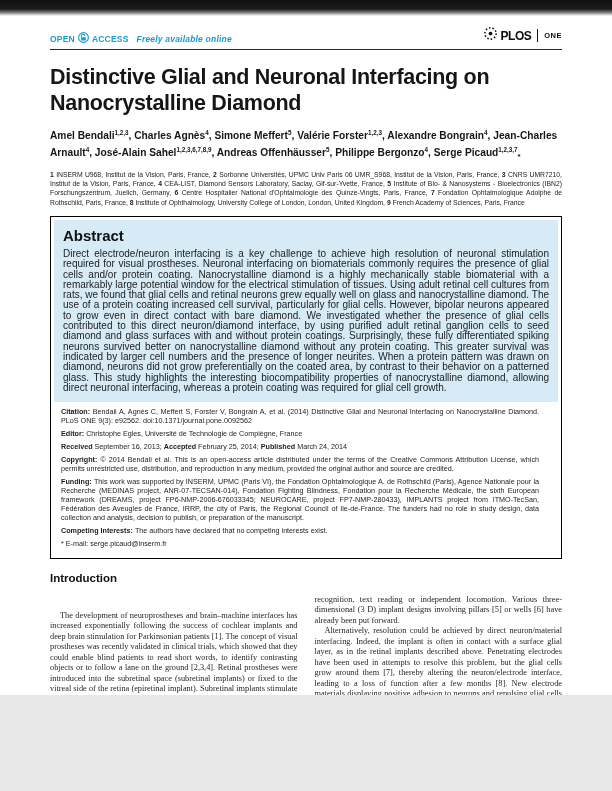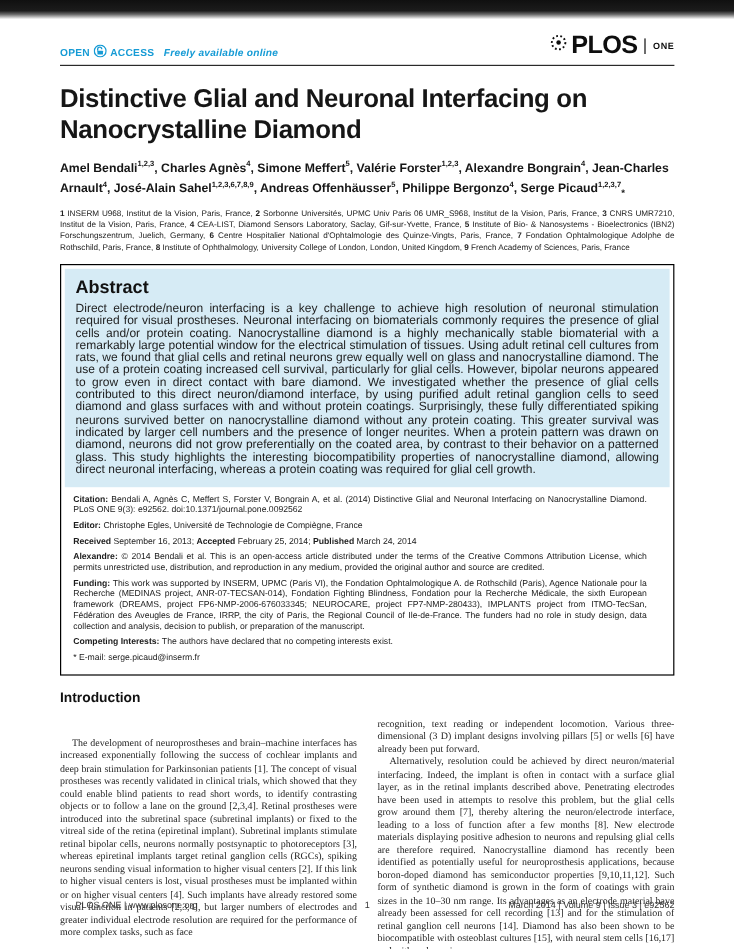--- a/index.html
+++ b/index.html
@@ -1,18 +1,18 @@
 <!DOCTYPE html>
 <html><head>
 <meta charset="utf-8">
 <style>
   html,body{margin:0;padding:0;background:#e8e8e8;}
   .page{
     position:relative;
-    width:612px;height:791px;
+    width:612px;height:695px;
     margin:0 auto;
     background:#ffffff;
     overflow:hidden;
     font-family:"Liberation Sans",sans-serif;
     color:#1c1c1c;
     box-sizing:border-box;
   }
   .top-shadow{
     position:absolute;top:0;left:0;right:0;height:16px;
     background:linear-gradient(to bottom,#101010 0px,#1c1c1c 9px,#6b6b6b 12px,#ffffff 16px);
@@ -20,21 +20,21 @@
   .content{position:relative;padding:0 50px;}
   
   .header-row{
     margin-top:26px;
     display:flex;justify-content:space-between;align-items:flex-end;
     padding-bottom:4px;border-bottom:1.3px solid #2a2a2a;
   }
   .oa-badge{display:flex;align-items:center;gap:3px;color:#169BD5;font-weight:bold;font-size:8.5px;letter-spacing:.2px;}
   .oa-badge .freely{margin-left:5px;font-style:italic;}
   .plos-logo{display:flex;align-items:center;gap:3px;}
-  .plos-word{font-size:21px;font-weight:bold;letter-spacing:-.5px;color:#0e0e0e;}
+  .plos-word{font-size:12px;font-weight:bold;letter-spacing:-.5px;color:#0e0e0e;}
   .plos-div{width:1px;height:13px;background:#0e0e0e;margin:0 3px;}
   .plos-one{font-size:7.5px;font-weight:bold;letter-spacing:.5px;color:#0e0e0e;}
   
   .title{
     margin-top:14px;
     font-size:21.5px;line-height:26px;font-weight:bold;
     letter-spacing:-.3px;color:#161616;
   }
   .authors{margin-top:10px;font-size:10.2px;line-height:13.5px;font-weight:bold;color:#161616;}
   .authors sup{font-size:6.3px;font-weight:bold;}
@@ -110,21 +110,21 @@
 
     <div class="info-box">
       <div class="abstract-block">
         <p class="abstract-heading">Abstract</p>
         <p class="abstract-text">Direct electrode/neuron interfacing is a key challenge to achieve high resolution of neuronal stimulation required for visual prostheses. Neuronal interfacing on biomaterials commonly requires the presence of glial cells and/or protein coating. Nanocrystalline diamond is a highly mechanically stable biomaterial with a remarkably large potential window for the electrical stimulation of tissues. Using adult retinal cell cultures from rats, we found that glial cells and retinal neurons grew equally well on glass and nanocrystalline diamond. The use of a protein coating increased cell survival, particularly for glial cells. However, bipolar neurons appeared to grow even in direct contact with bare diamond. We investigated whether the presence of glial cells contributed to this direct neuron/diamond interface, by using purified adult retinal ganglion cells to seed diamond and glass surfaces with and without protein coatings. Surprisingly, these fully differentiated spiking neurons survived better on nanocrystalline diamond without any protein coating. This greater survival was indicated by larger cell numbers and the presence of longer neurites. When a protein pattern was drawn on diamond, neurons did not grow preferentially on the coated area, by contrast to their behavior on a patterned glass. This study highlights the interesting biocompatibility properties of nanocrystalline diamond, allowing direct neuronal interfacing, whereas a protein coating was required for glial cell growth.</p>
       </div>
       <div class="meta-list">
           <p class="meta-entry"><b>Citation: </b>Bendali A, Agnès C, Meffert S, Forster V, Bongrain A, et al. (2014) Distinctive Glial and Neuronal Interfacing on Nanocrystalline Diamond. PLoS ONE 9(3): e92562. <span class="link">doi:10.1371/journal.pone.0092562</span></p>
           <p class="meta-entry"><b>Editor: </b>Christophe Egles, Université de Technologie de Compiègne, France</p>
           <p class="meta-entry"><b>Received </b>September 16, 2013; <b>Accepted </b>February 25, 2014; <b>Published </b>March 24, 2014</p>
-          <p class="meta-entry"><b>Alexandre: </b>© 2014 Bendali et al. This is an open-access article distributed under the terms of the Creative Commons Attribution License, which permits unrestricted use, distribution, and reproduction in any medium, provided the original author and source are credited.</p>
+          <p class="meta-entry"><b>Copyright: </b>© 2014 Bendali et al. This is an open-access article distributed under the terms of the Creative Commons Attribution License, which permits unrestricted use, distribution, and reproduction in any medium, provided the original author and source are credited.</p>
           <p class="meta-entry"><b>Funding: </b>This work was supported by INSERM, UPMC (Paris VI), the Fondation Ophtalmologique A. de Rothschild (Paris), Agence Nationale pour la Recherche (MEDINAS project, ANR-07-TECSAN-014), Fondation Fighting Blindness, Fondation pour la Recherche Médicale, the sixth European framework (DREAMS, project FP6-NMP-2006-676033345; NEUROCARE, project FP7-NMP-280433), IMPLANTS project from ITMO-TecSan, Fédération des Aveugles de France, IRRP, the city of Paris, the Regional Council of Ile-de-France. The funders had no role in study design, data collection and analysis, decision to publish, or preparation of the manuscript.</p>
           <p class="meta-entry"><b>Competing Interests: </b>The authors have declared that no competing interests exist.</p>
           <p class="meta-entry">* E-mail: <span class="link">serge.picaud@inserm.fr</span></p>
         </div>
     </div>
 
     <div class="section-heading">Introduction</div>
     <div class="columns">
       <div class="col">
           <p class="body-par indent">The development of neuroprostheses and brain–machine interfaces has increased exponentially following the success of cochlear implants and deep brain stimulation for Parkinsonian patients [1]. The concept of visual prostheses was recently validated in clinical trials, which showed that they could enable blind patients to read short words, to identify contrasting objects or to follow a lane on the ground [2,3,4]. Retinal prostheses were introduced into the subretinal space (subretinal implants) or fixed to the vitreal side of the retina (epiretinal implant). Subretinal implants stimulate retinal bipolar cells, neurons normally postsynaptic to photoreceptors [3], whereas epiretinal implants target retinal ganglion cells (RGCs), spiking neurons sending visual information to higher visual centers [2]. If this link to higher visual centers is lost, visual prostheses must be implanted within or on higher visual centers [4]. Such implants have already restored some visual function in patients [2,3,4], but larger numbers of electrodes and greater individual electrode resolution are required for the performance of more complex tasks, such as face</p>

